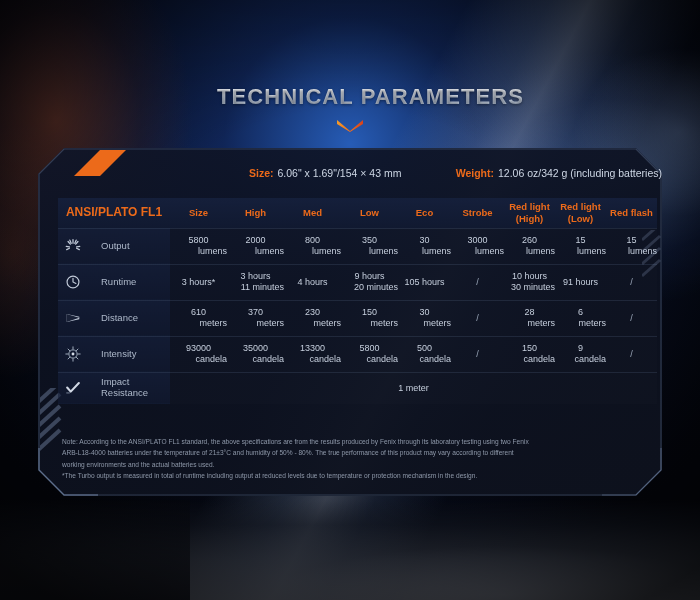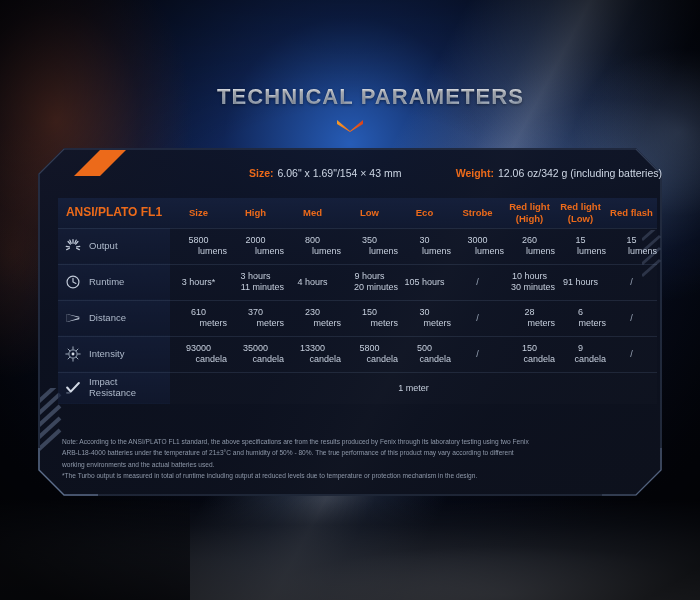--- a/index.html
+++ b/index.html
@@ -187,21 +187,21 @@
   }
 
   #spec-table tbody td.rowhead {
     text-align: left;
     color: #aeb9ca;
     font-size: 9.5px;
     background: linear-gradient(180deg, rgba(23,34,64,0.6) 0%, rgba(18,27,52,0.6) 100%);
     padding-left: 6px;
   }
 
-  .rowhead-inner { display: flex; align-items: center; gap: 7px; }
+  .rowhead-inner { display: flex; align-items: center; gap: 19px; }
   .row-icon { width: 18px; height: 18px; flex: 0 0 18px; opacity: 0.92; }
   .rowhead-text { line-height: 1.15; }
 
   .cell-val { display: block; }
   .cell-unit { display: block; text-align: right; }
   .slash { color: #9aa6b8; }
 
   
   #footnote {
     position: absolute;

